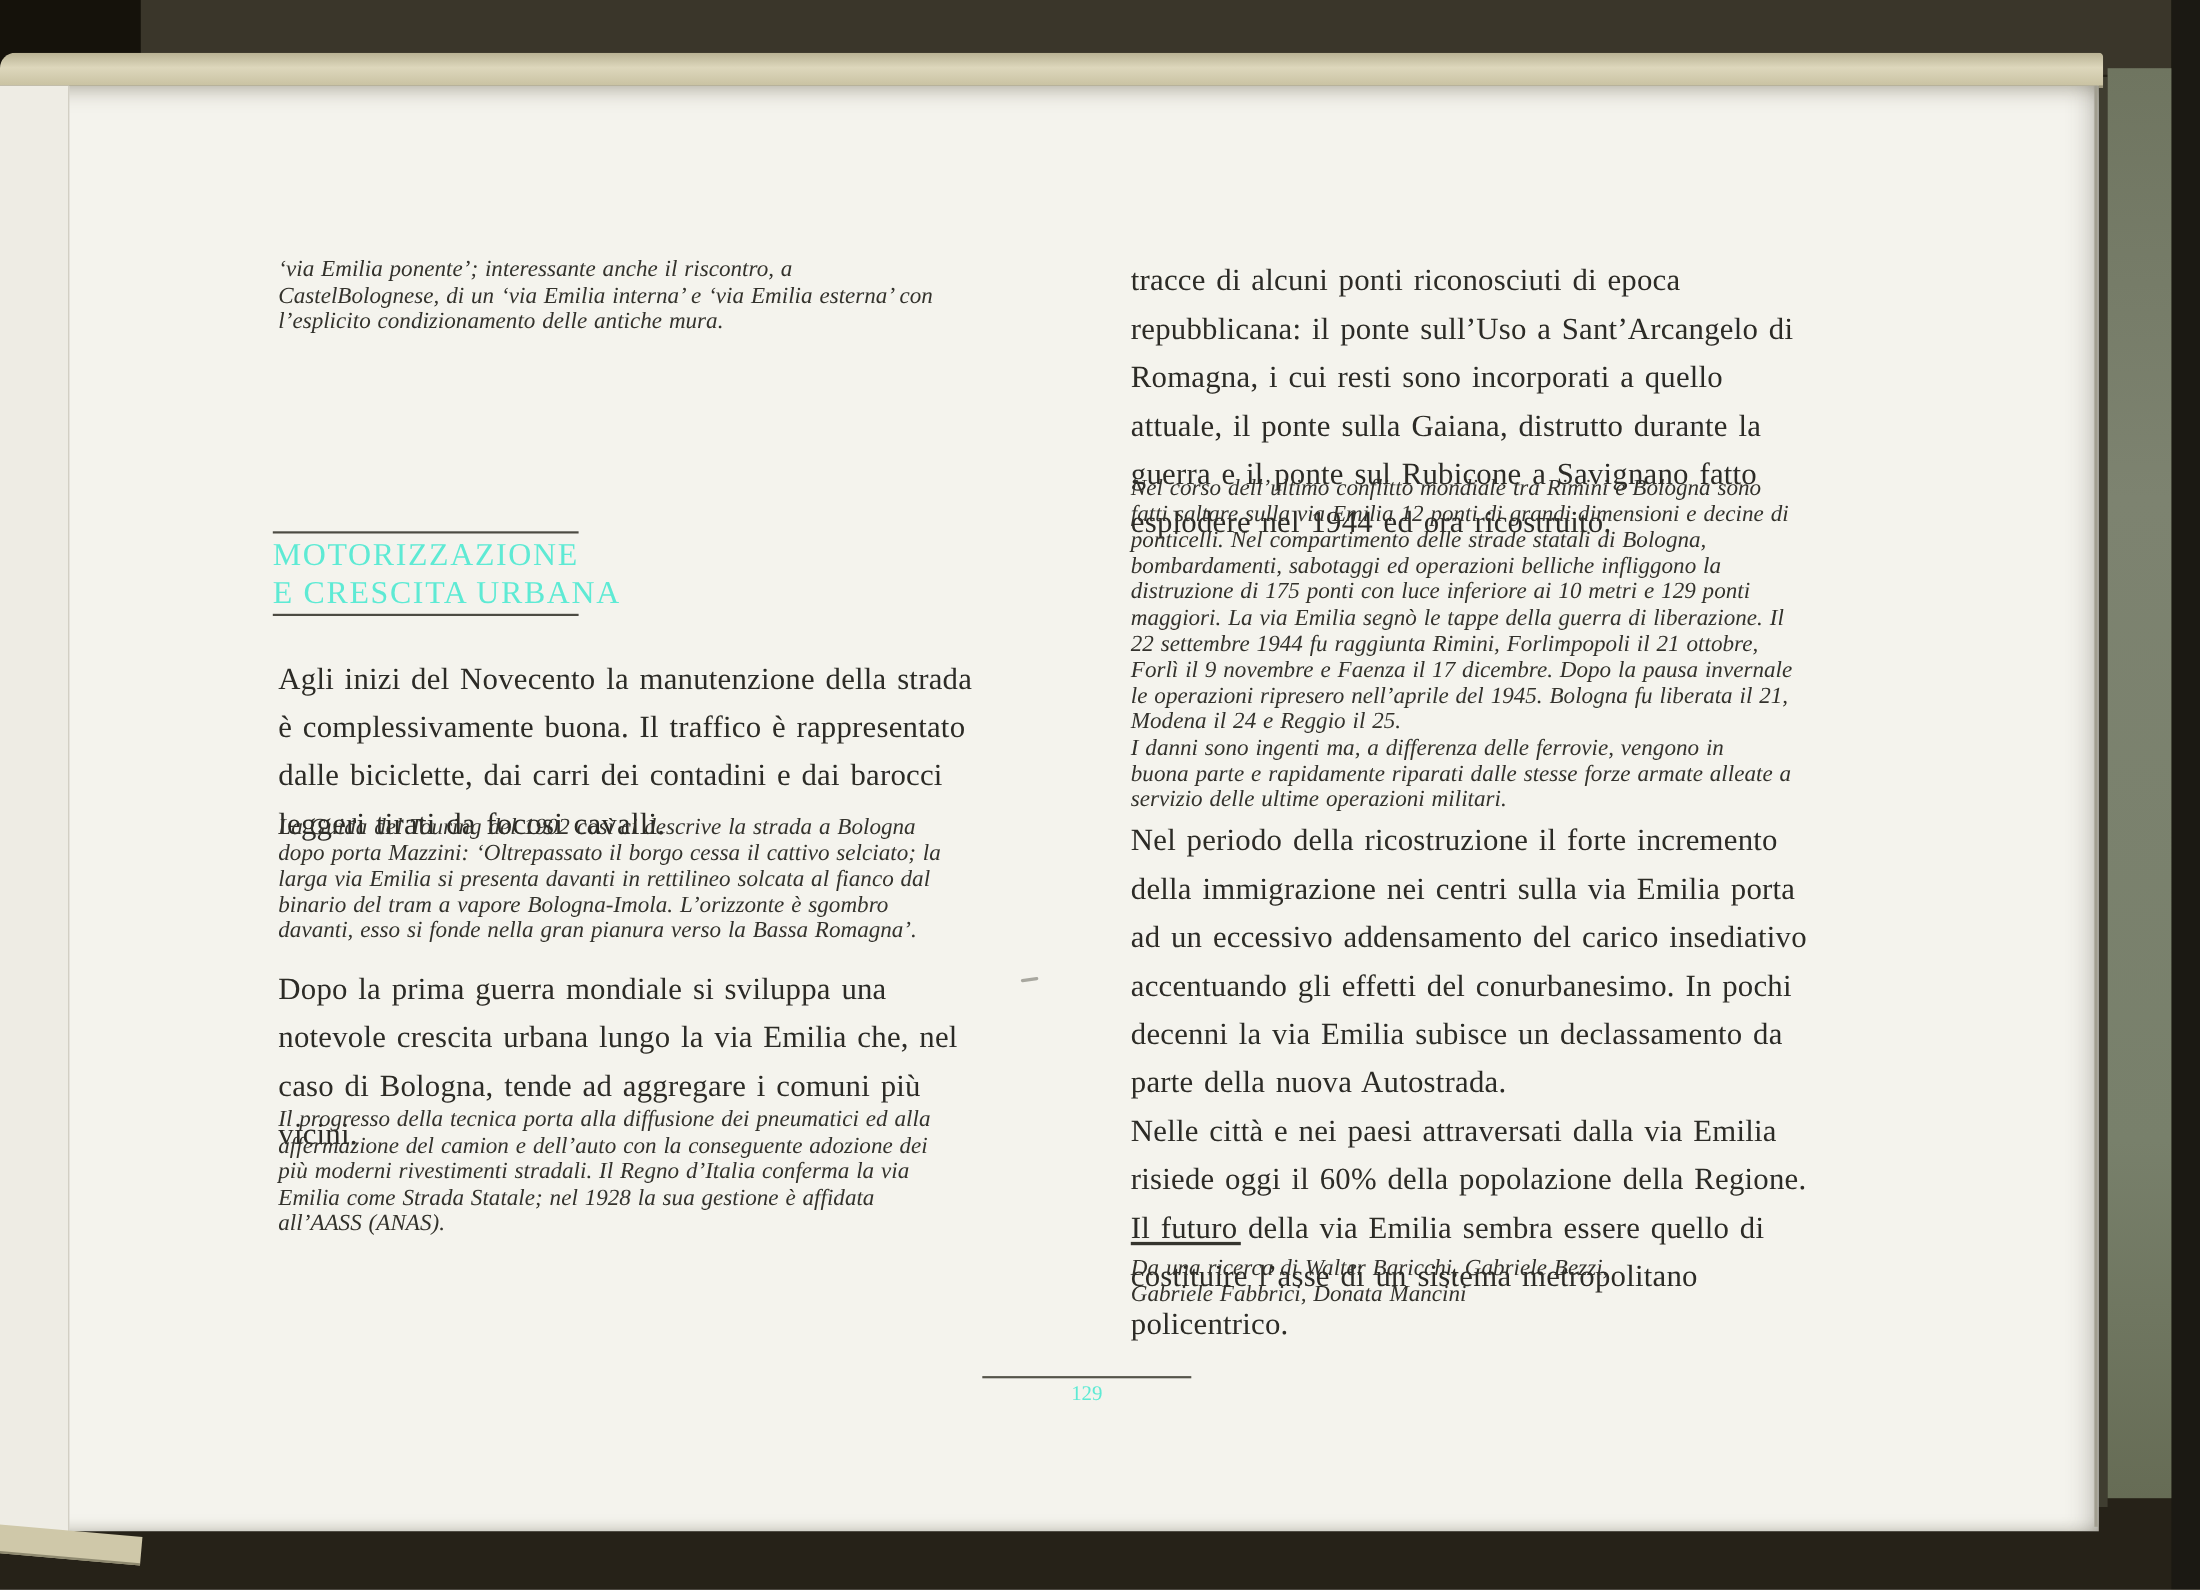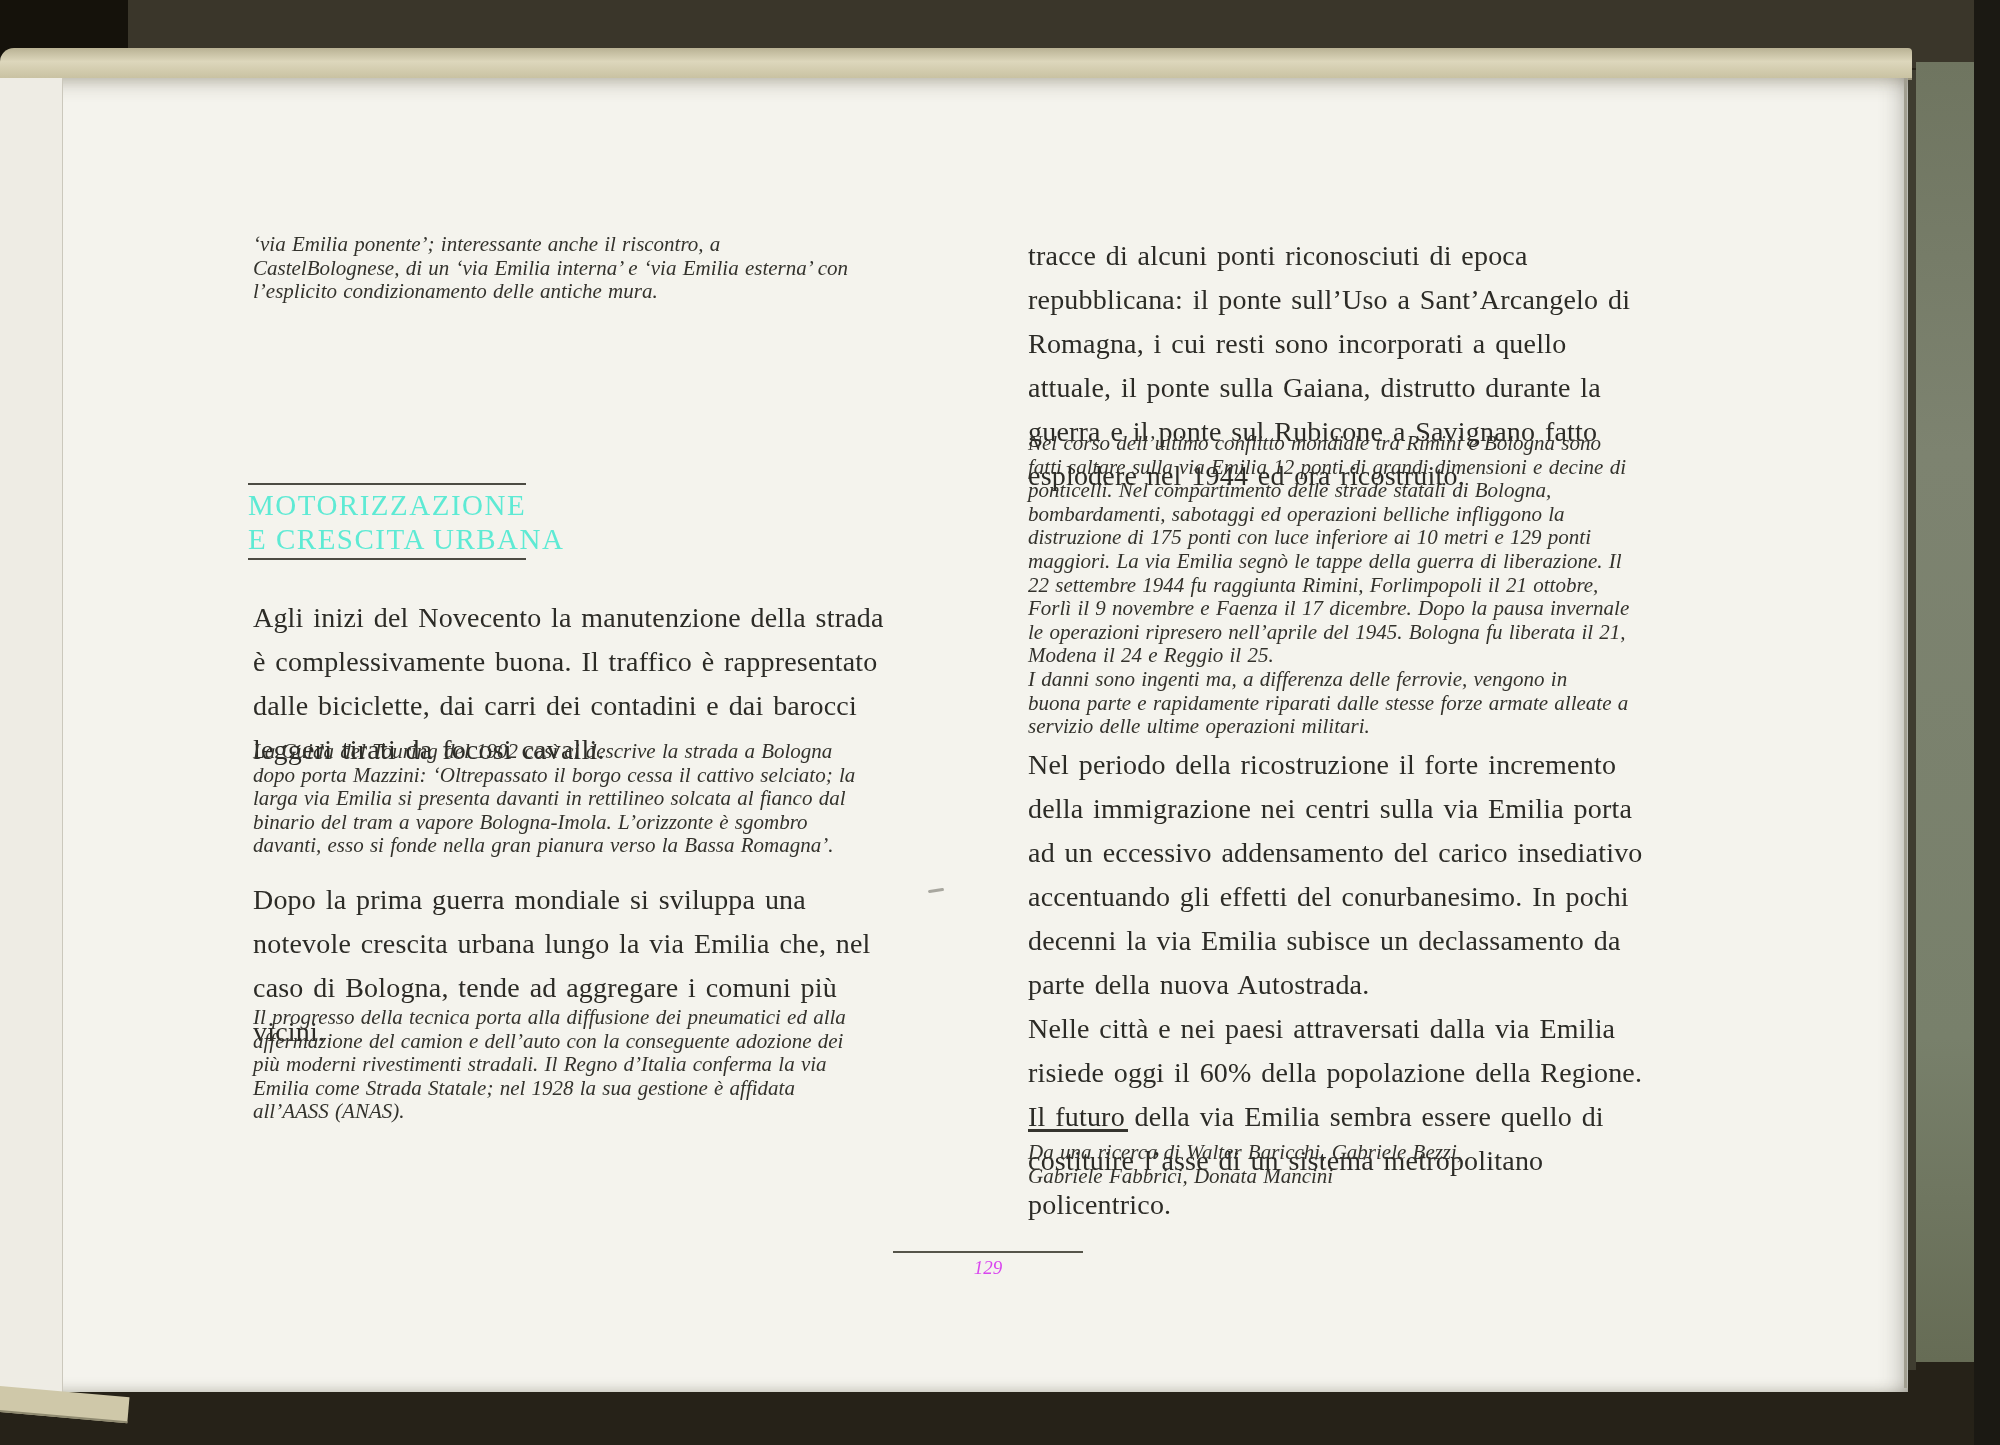--- a/index.html
+++ b/index.html
@@ -53,21 +53,21 @@
   #touring{left:253px;top:740px;width:748px;}
   #p2{left:253px;top:878px;width:740px;}
   #progresso{left:253px;top:1006px;width:748px;}
   #p3{left:253px;top:1177px;width:740px;}
   #rp1{left:1028px;top:234px;width:752px;}
   #guerra{left:1028px;top:432px;width:762px;}
   #rp2{left:1028px;top:743px;width:756px;}
   #credit-rule{left:1028px;top:1129px;width:100px;height:3px;background:#35342e;}
   #credit{left:1028px;top:1141px;width:700px;}
   #footer-rule{left:893px;top:1251px;width:190px;height:2px;background:#55544a;}
-  #pagenum{left:893px;top:1257px;width:190px;text-align:center;font-style:italic;font-size:19px;color:#d946ef;}
+  #pagenum{left:893px;top:1257px;width:190px;text-align:center;font-size:19px;color:#5eead4;}
 </style>
 </head>
 <body>
 
 <div id="photo">
 
   <div class="abs bg-black-corner"></div>
   <div class="abs cover-top"></div>
   <div class="abs bg-right-black"></div>
   <div class="abs right-edge-shadow"></div>

